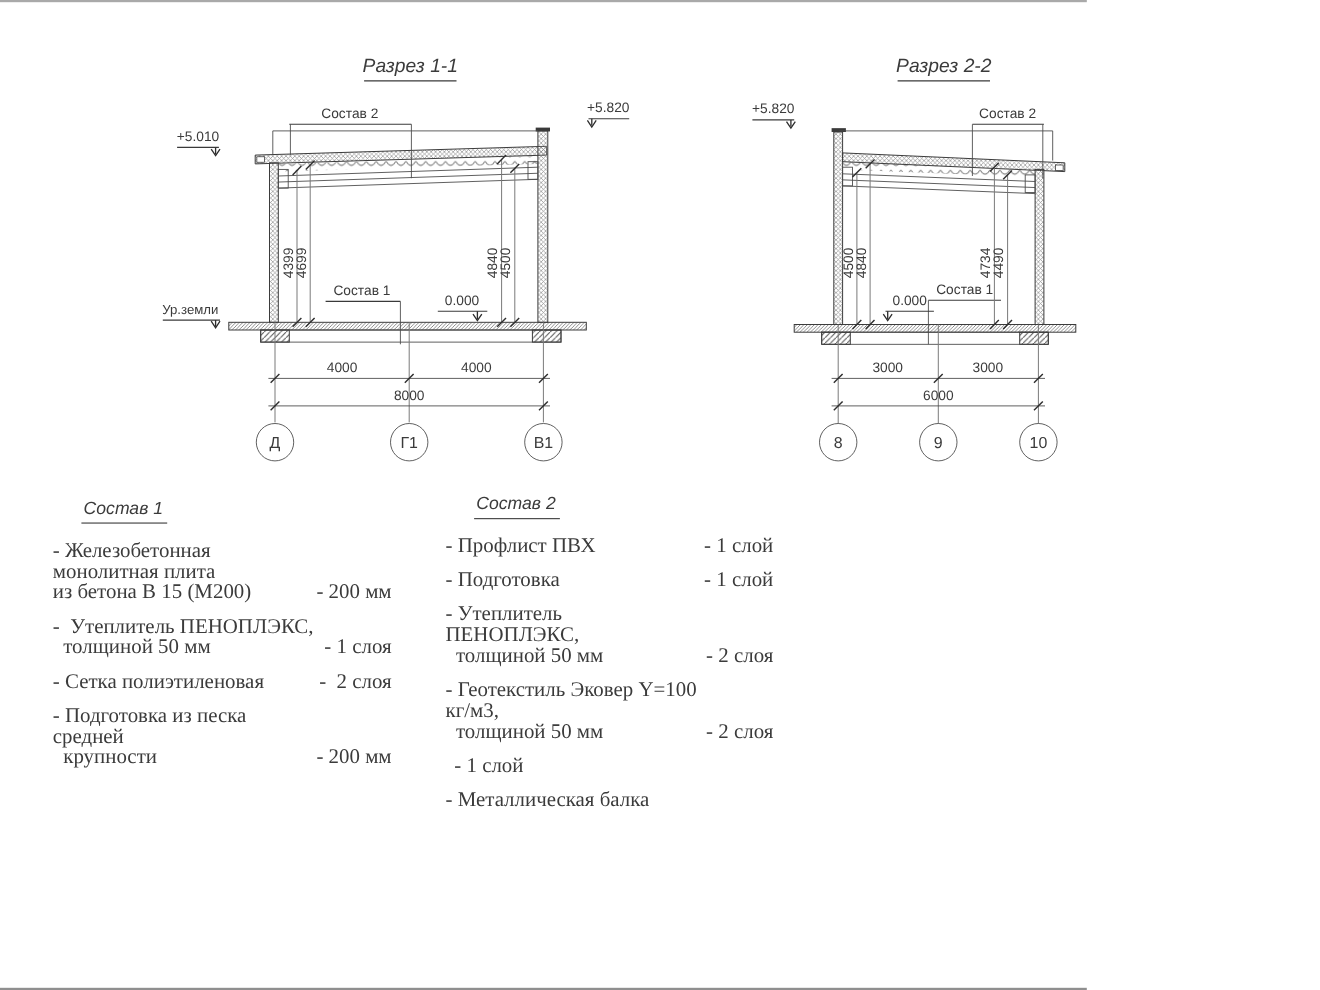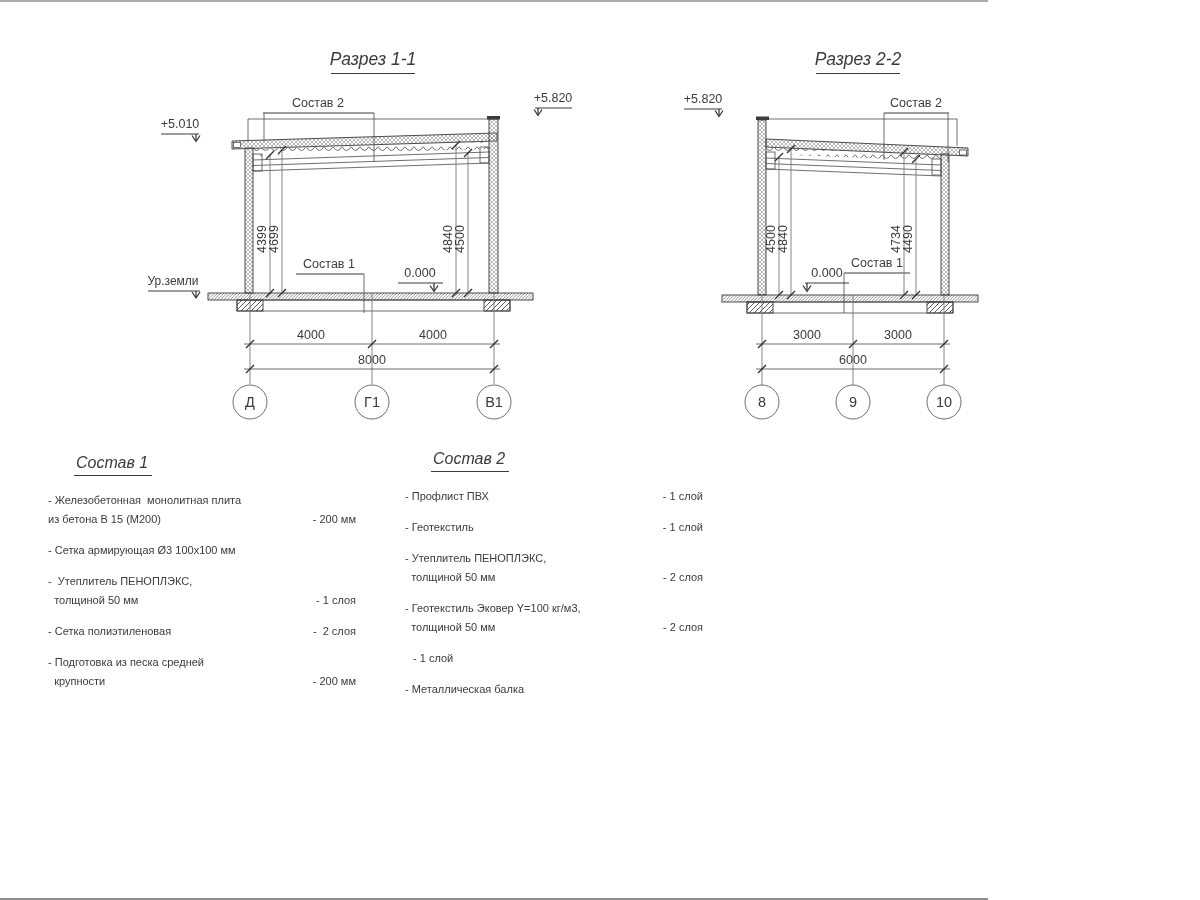--- a/index.html
+++ b/index.html
@@ -18,21 +18,21 @@
   .txt{font-size:12.5px;}
   .txts{font-size:12px;}
   .bub{font-size:14.5px;}
   .title{font-size:17.5px;font-style:italic;}
   .legend{position:absolute;}
   .legend-title{
     font-style:italic;font-size:16px;display:inline-block;
     border-bottom:1.2px solid #3b3b3b;padding:0 4px 3px 2px;margin-left:26px;margin-bottom:15px;
   }
   .legend-item{display:flex;justify-content:space-between;align-items:flex-end;margin-bottom:12px;
-    font-size:11px;line-height:19px;}
+    font-size:19px;line-height:19px;font-family:Liberation Serif, serif;}
   .li-text{white-space:pre-wrap;}
   .li-value{white-space:pre;margin-left:8px;}
 </style>
 </head>
 <body>
 
 <div class="page">
 
 <svg width="1200" height="445" viewBox="0 0 1200 445">
   <defs>
@@ -242,23 +242,20 @@
 </svg>
 
 
 <div class="legend" style="left:48px;top:452px;width:308px;">
   <div class="legend-title">Состав 1</div>
   <div class="legend-item">
     <div class="li-text"><span>- Железобетонная  монолитная плита</span><br><span>из бетона В 15 (М200)</span></div>
     <div class="li-value">- 200 мм</div>
   </div>
   <div class="legend-item">
-    <div class="li-text"><span>- Сетка армирующая Ø3 100х100 мм</span></div>
-  </div>
-  <div class="legend-item">
     <div class="li-text"><span>-  Утеплитель ПЕНОПЛЭКС,</span><br><span>  толщиной 50 мм</span></div>
     <div class="li-value">- 1 слоя</div>
   </div>
   <div class="legend-item">
     <div class="li-text"><span>- Сетка полиэтиленовая</span></div>
     <div class="li-value">-  2 слоя</div>
   </div>
   <div class="legend-item">
     <div class="li-text"><span>- Подготовка из песка средней</span><br><span>  крупности</span></div>
     <div class="li-value">- 200 мм</div>
@@ -266,21 +263,21 @@
 </div>
 
 
 <div class="legend" style="left:405px;top:448px;width:298px;">
   <div class="legend-title">Состав 2</div>
   <div class="legend-item">
     <div class="li-text"><span>- Профлист ПВХ</span></div>
     <div class="li-value">- 1 слой</div>
   </div>
   <div class="legend-item">
-    <div class="li-text"><span>- Геотекстиль</span></div>
+    <div class="li-text"><span>- Подготовка</span></div>
     <div class="li-value">- 1 слой</div>
   </div>
   <div class="legend-item">
     <div class="li-text"><span>- Утеплитель ПЕНОПЛЭКС,</span><br><span>  толщиной 50 мм</span></div>
     <div class="li-value">- 2 слоя</div>
   </div>
   <div class="legend-item">
     <div class="li-text"><span>- Геотекстиль Эковер Y=100 кг/м3,</span><br><span>  толщиной 50 мм</span></div>
     <div class="li-value">- 2 слоя</div>
   </div>

